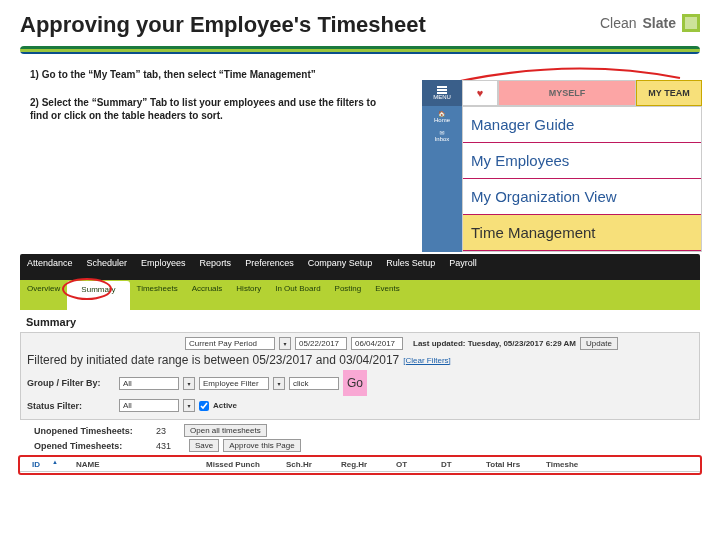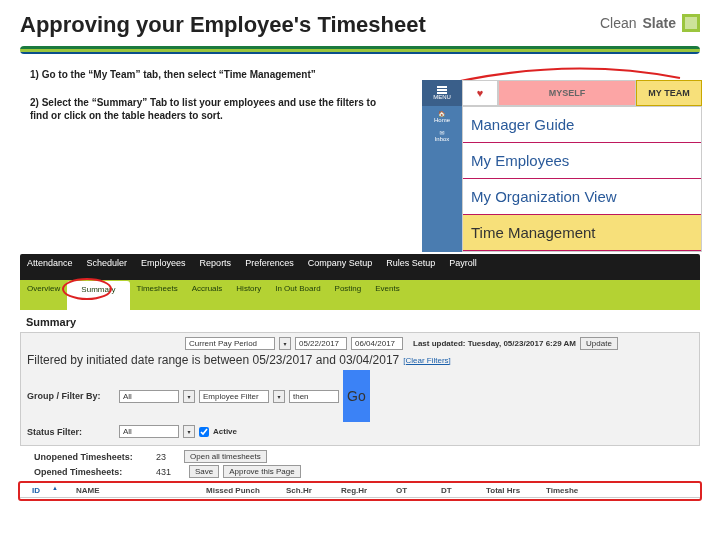--- a/index.html
+++ b/index.html
@@ -41,21 +41,21 @@
   .circle { position: absolute; left: -5px; top: -3px; width: 50px; height: 22px; border: 2px solid #d22; border-radius: 50%; pointer-events: none; }
 
   .ghead { font-weight: bold; font-size: 11px; margin: 6px 0 4px 6px; color: #222; }
 
   .graybox { background: #f2f2f2; border: 1px solid #ccc; padding: 4px 6px; }
   .row { display: flex; align-items: center; gap: 4px; margin-bottom: 3px; flex-wrap: nowrap; }
   .lbl { font-weight: bold; min-width: 62px; }
   .sel-box { border: 1px solid #999; background: #fff; padding: 1px 3px; height: 13px; display: inline-flex; align-items: center; font-size: 8px; }
   .sel-arrow { border: 1px solid #999; background: #eee; width: 12px; height: 13px; display: inline-flex; align-items: center; justify-content: center; font-size: 6px; }
   .tiny-link { color: #1a5faa; text-decoration: underline; cursor: pointer; font-size: 8px; }
-  .yel-badge { background: #3b82f6; padding: 18px 4px; font-size: 14px; }
+  .yel-badge { background: #f9a8d4; padding: 6px 4px; font-size: 12px; }
   .btn-mini { border: 1px solid #999; background: #eee; padding: 1px 5px; font-size: 8px; }
 
   .wide { min-width: 90px; }
   .mid { min-width: 50px; }
 
   .counts { margin: 4px 14px; }
   .counts .row { margin-bottom: 2px; }
   .counts .lbl2 { font-weight: bold; width: 118px; }
 
   .thead { display: flex; background: #fff; border-top: 1px solid #ccc; border-bottom: 1px solid #ccc; height: 16px; align-items: center; font-weight: bold; font-size: 8px; color: #444; position: relative; }
@@ -166,21 +166,21 @@
     <div class="row">
       <span style="font-size:12px">Filtered by initiated date range is between 05/23/2017 and 03/04/2017 </span>
       <span class="tiny-link">[Clear Filters]</span>
     </div>
     <div class="row">
       <span class="lbl" style="min-width:88px">Group / Filter By:</span>
       <span class="sel-box" style="min-width:60px">All</span>
         <span class="sel-arrow">▾</span>
       <span class="sel-box" style="min-width:70px">Employee Filter</span>
         <span class="sel-arrow">▾</span>
-      <span class="sel-box" style="min-width:50px">then</span>
+      <span class="sel-box" style="min-width:50px">click</span>
       <span class="yel-badge">Go</span>
     </div>
     <div class="row">
       <span class="lbl" style="min-width:88px">Status Filter:</span>
       <span class="sel-box" style="min-width:60px">All</span>
         <span class="sel-arrow">▾</span>
       <input type="checkbox" checked="" style="width: 10px; height: 10px;">
       <span style="font-weight:bold;font-size:8px">Active</span>
     </div>
   </div>

